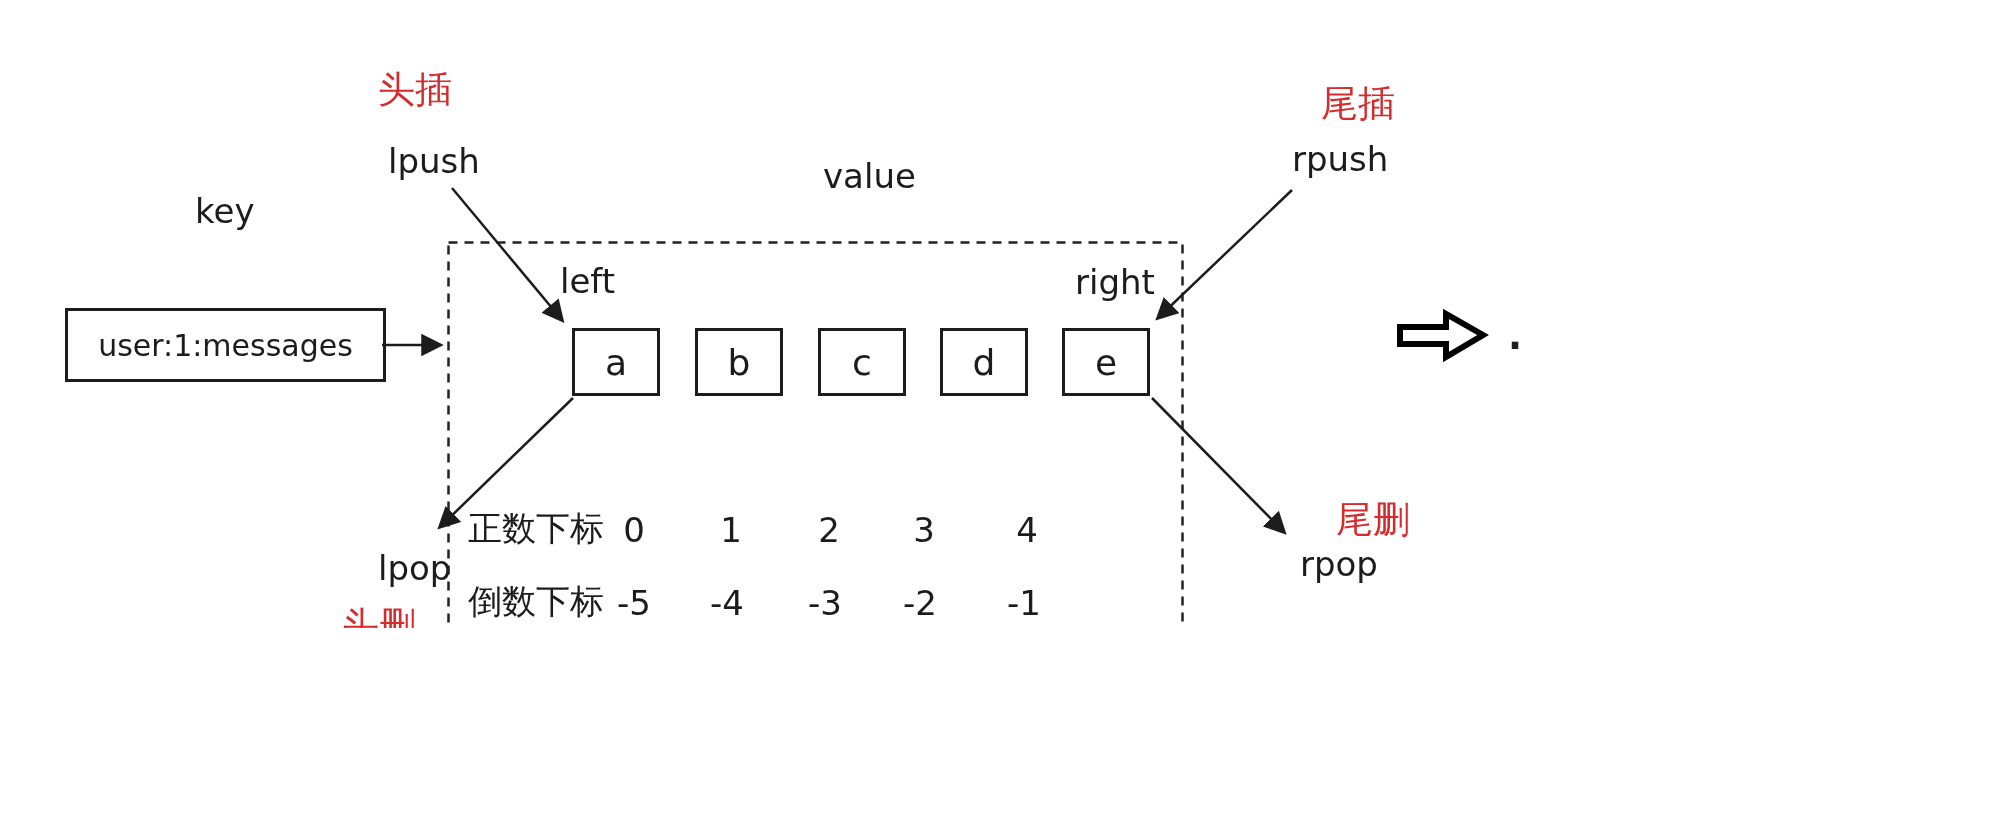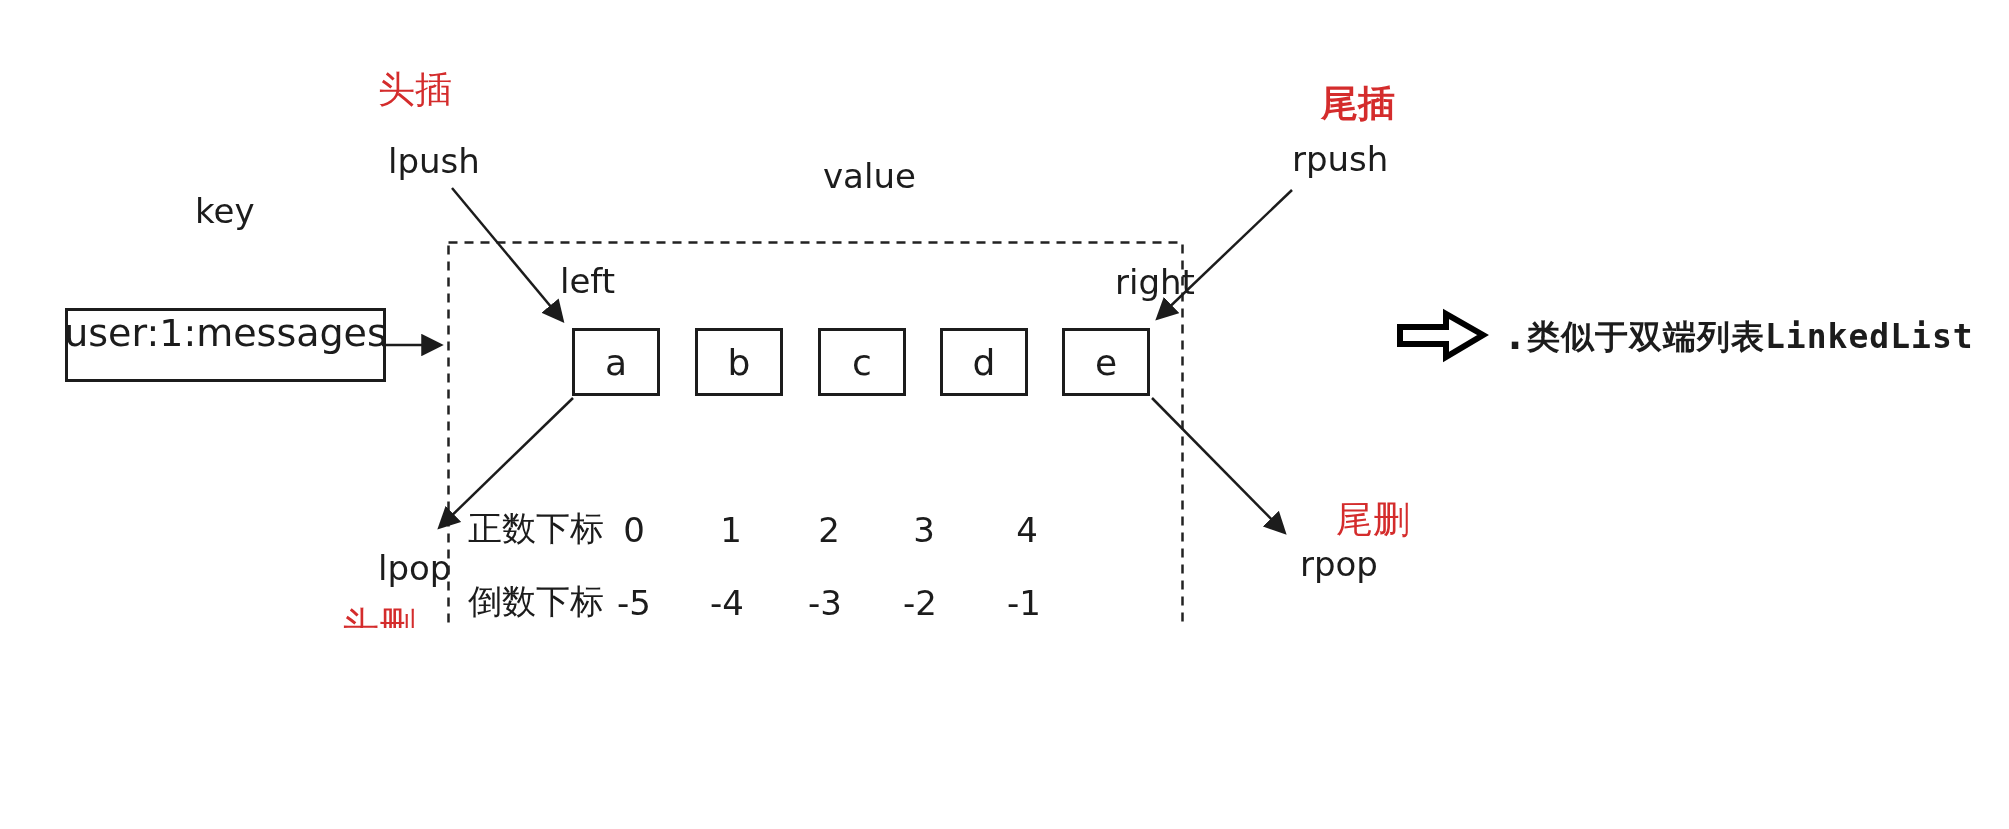--- a/index.html
+++ b/index.html
@@ -5,22 +5,22 @@
   html,body{margin:0;padding:0;background:#ffffff;}
   .canvas{
     position:relative;width:2009px;height:628px;background:#fff;overflow:hidden;
     font-family:"DejaVu Sans","Liberation Sans",sans-serif;color:#1c1c1c;
   }
   .lbl{position:absolute;font-size:34px;line-height:1.1;white-space:nowrap;}
   .red{color:#d42c2c;font-size:37px;}
   .keybox{
     position:absolute;left:65px;top:308px;width:315px;height:68px;
     border:3px solid #1c1c1c;background:#fff;
-    display:flex;align-items:flex-start;justify-content:center;
-    font-size:38px;
+    display:flex;align-items:center;justify-content:center;
+    font-size:30px;
   }
   .cell{
     position:absolute;top:328px;width:88px;height:68px;
     border:3px solid #1c1c1c;background:#fff;box-sizing:border-box;
     display:flex;align-items:center;justify-content:center;
     font-size:36px;z-index:2;
   }
   .idxnum{position:absolute;width:90px;text-align:center;font-size:34px;}
   .note{
     position:absolute;font-family:"DejaVu Sans Mono","Liberation Mono",monospace;
@@ -30,29 +30,29 @@
 </style>
 </head>
 <body>
 
 <div class="canvas">
 
   <div class="lbl red" style="left:378px;top:70px;">头插</div>
   <div class="lbl" style="left:195px;top:160px;margin-top:33px;">key</div>
   <div class="lbl" style="left:388px;top:143px;">lpush</div>
   <div class="lbl" style="left:823px;top:158px;">value</div>
-  <div class="lbl red" style="left:1321px;top:84px;font-weight:bold;">尾插</div>
+  <div class="lbl red" style="left:1321px;top:84px;">尾插</div>
   <div class="lbl" style="left:1292px;top:141px;">rpush</div>
 
   <div class="keybox">
     <span>user:1:messages</span>
   </div>
 
   <div class="lbl" style="left:560px;top:263px;">left</div>
-  <div class="lbl" style="left:1075px;top:264px;margin-left:40px;">right</div>
+  <div class="lbl" style="left:1075px;top:264px;">right</div>
 
   <div class="cell" style="left:572px;">
       <span>a</span>
     </div>
   <div class="cell" style="left:695px;">
       <span>b</span>
     </div>
   <div class="cell" style="left:818px;">
       <span>c</span>
     </div>
@@ -76,21 +76,20 @@
   <div class="idxnum" style="left:780px;top:583px;">-3</div>
   <div class="idxnum" style="left:875px;top:583px;">-2</div>
   <div class="idxnum" style="left:979px;top:583px;">-1</div>
 
   <div class="lbl" style="left:378px;top:550px;">lpop</div>
   <div class="lbl red" style="left:342px;top:606px;">头删</div>
   <div class="lbl red" style="left:1336px;top:500px;">尾删</div>
   <div class="lbl" style="left:1300px;top:546px;">rpop</div>
 
   <div class="note" style="left:1503px;top:312px;font-size:40px;">.</div>
-  <div class="note" style="left:1527px;top:315px;">类似于双端列表LinkedList</div>
 
 
   <svg class="overlay" width="2009" height="829" viewBox="0 0 2009 829">
     <defs>
       <marker id="ah" viewBox="0 0 12 12" refX="10" refY="6" markerWidth="9" markerHeight="9" orient="auto-start-reverse">
         <path d="M0,0 L12,6 L0,12 z" fill="#1c1c1c"></path>
       </marker>
     </defs>
 
     <rect x="448.5" y="242.5" width="734" height="416" fill="none" stroke="#222222" stroke-width="2.5" stroke-dasharray="9 7"></rect>

